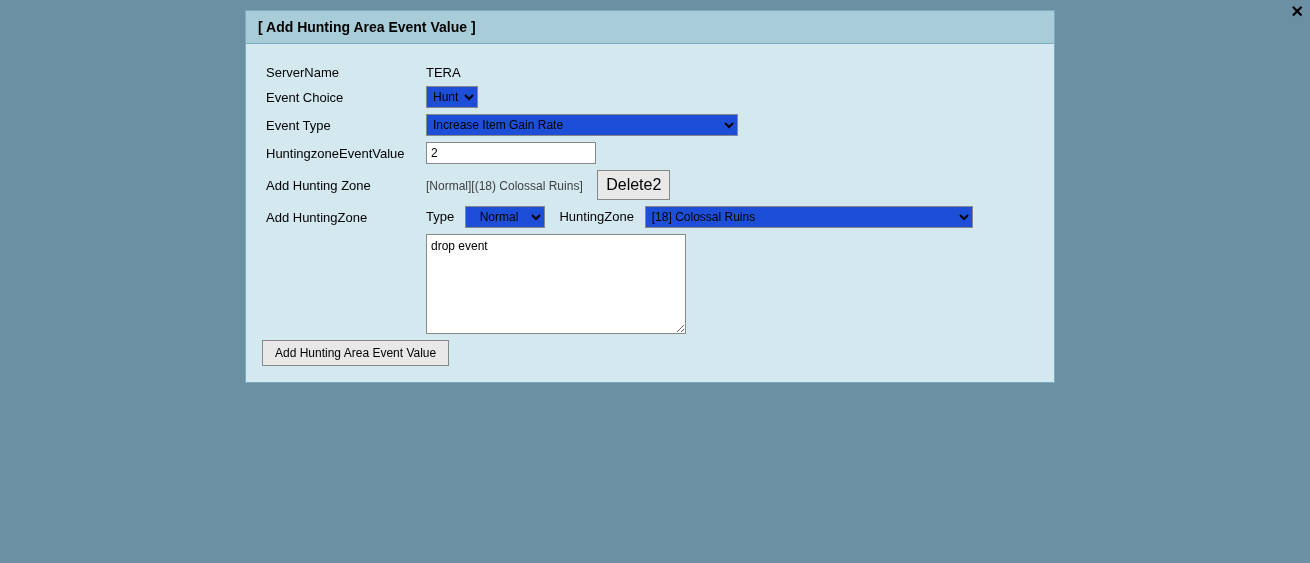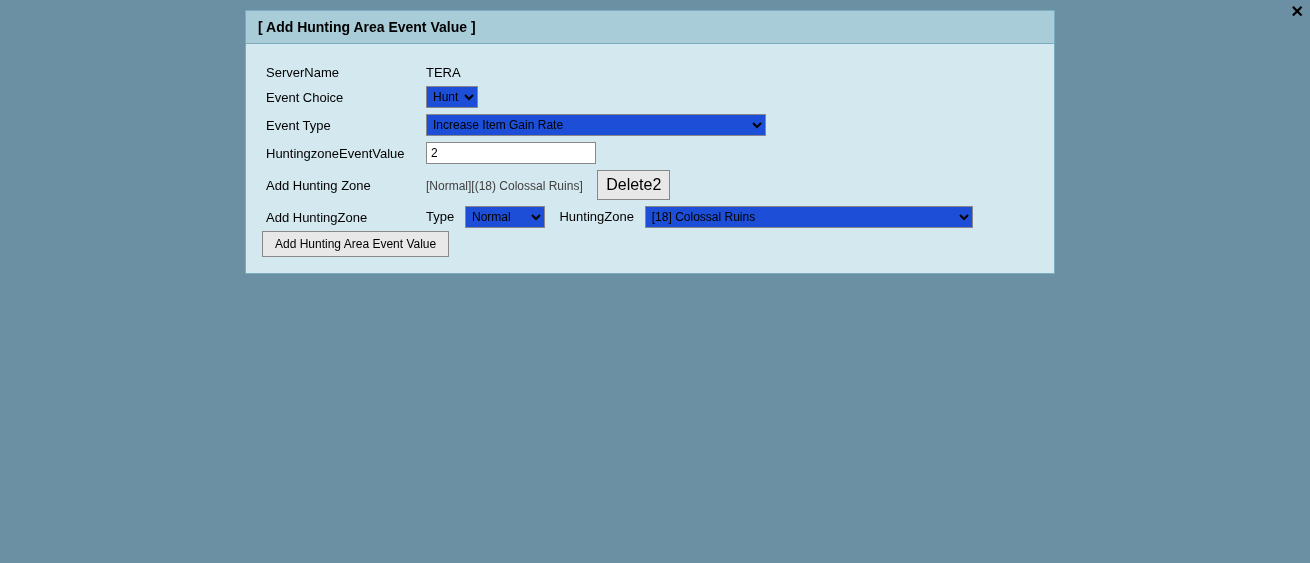--- a/index.html
+++ b/index.html
@@ -79,24 +79,25 @@
     }
     select {
       height: 22px;
       font-size: 12px;
       border: 1px solid #888;
       background: #1d4ed8;
       padding: 1px 2px;
       cursor: pointer;
     }
     .event-type-select {
-      width: 340px;
+      width: 312px;
     }
     .type-select {
       width: 80px;
+      text-align: center;
     }
     .huntingzone-select {
       width: 328px;
     }
     .value-input {
       width: 170px;
     }
     .delete-btn {
       height: 30px;
       font-size: 16px;
@@ -190,18 +191,24 @@
             <option>Extreme</option>
           </select>
           &nbsp;&nbsp;
           <span>HuntingZone</span>
           &nbsp;
           <select class="huntingzone-select">
             <option>[18] Colossal Ruins</option>
           </select>
         </td>
       </tr>
+      <tr class="textarea-row">
+        <td class="label-cell"></td>
+        <td class="control-cell">
+          <textarea style="">drop event</textarea>
+        </td>
+      </tr>
     </tbody>
       </table>
 
     <button class="submit-btn">Add Hunting Area Event Value</button>
   </div>
 </div>
 
 </body></html>

